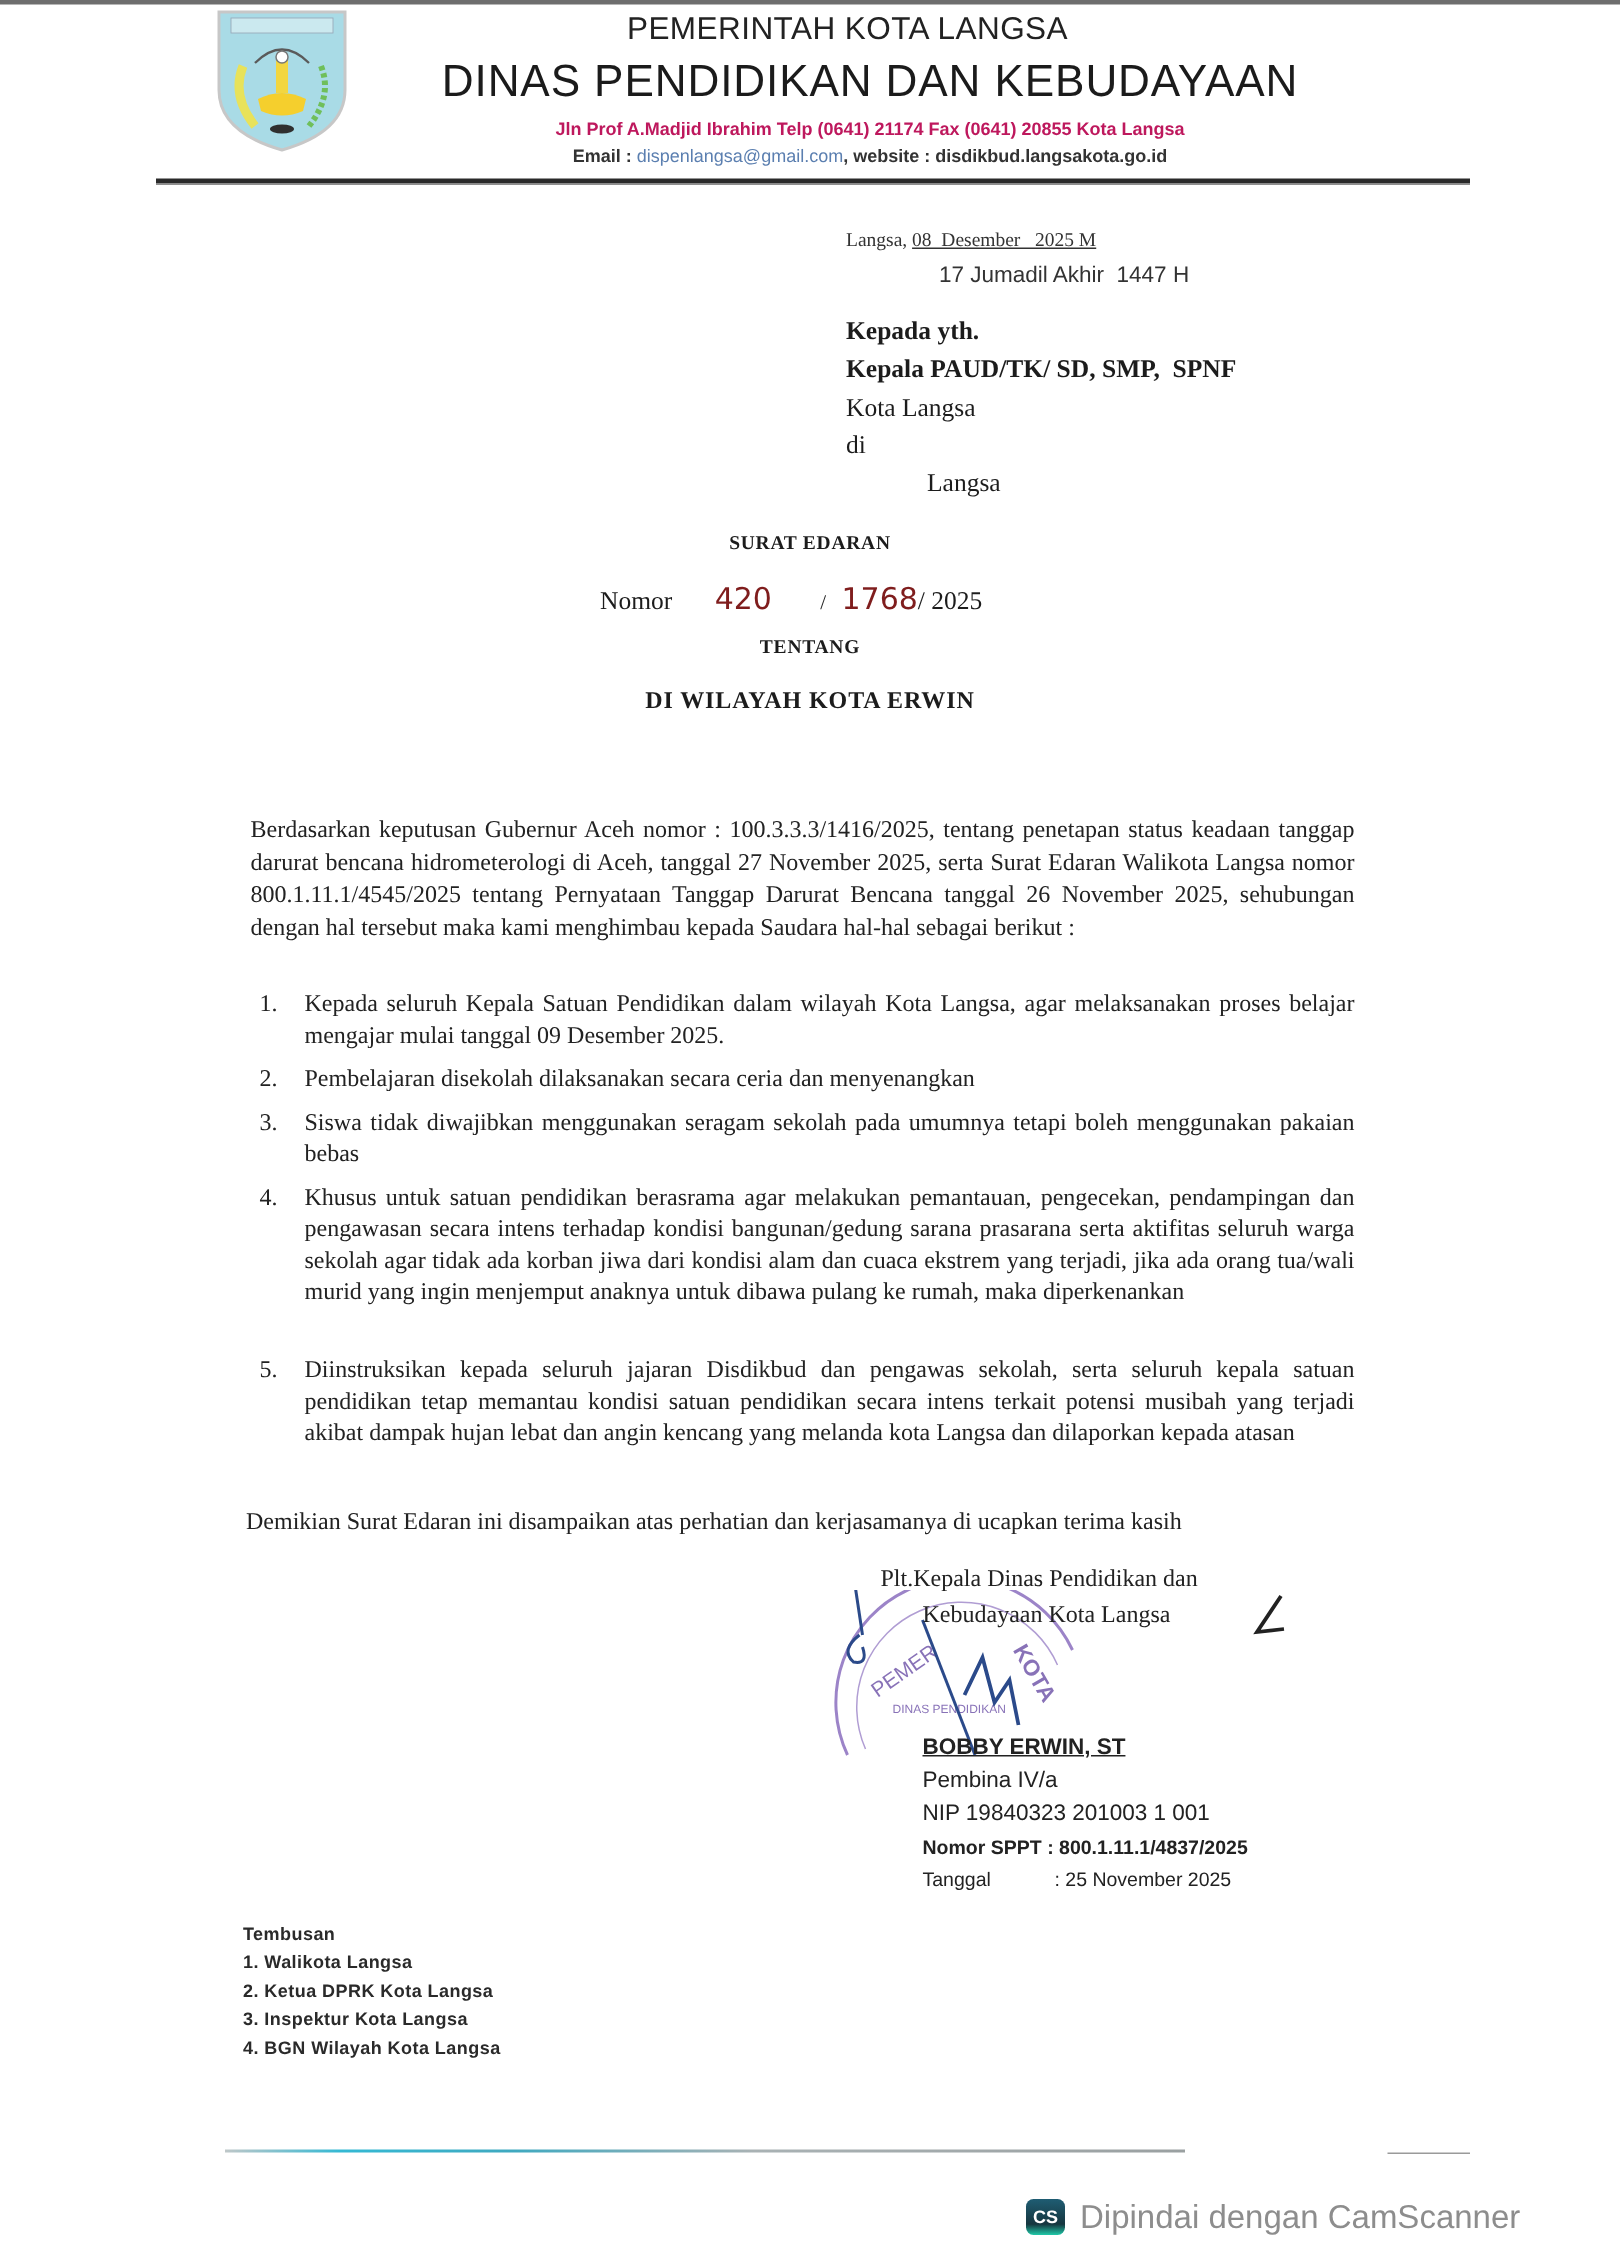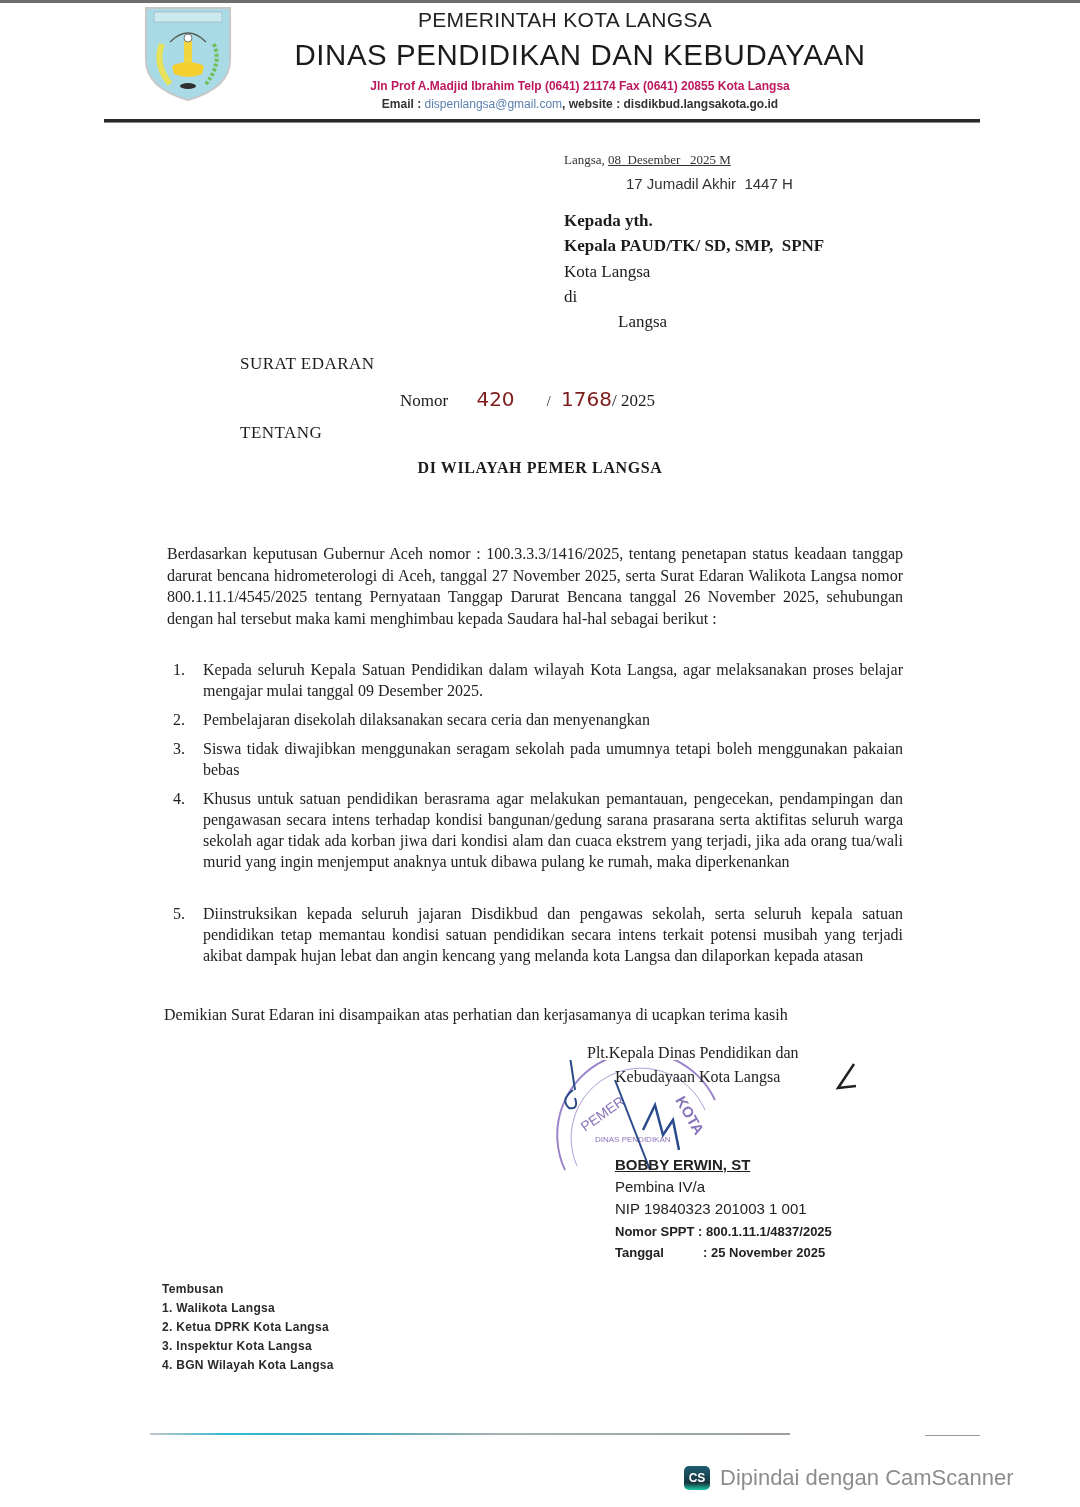--- a/index.html
+++ b/index.html
@@ -15,21 +15,21 @@
   .kop2 { left: 270px; top: 38px; width: 620px; text-align: center; font-size: 30px; letter-spacing: 0.6px; color: #1b1b1b; transform: scaleX(0.98); }
   .kop3 { left: 300px; top: 79px; width: 560px; text-align: center; font-size: 12px; font-weight: bold; color: #be185d; }
   .kop4 { left: 300px; top: 97px; width: 560px; text-align: center; font-size: 12px; font-weight: bold; color: #333; }
   .kop4 .mail { color: #5b7fb0; font-weight: normal; text-align: right; }
   .kopline { left: 104px; top: 119px; width: 876px; height: 3px; background: #2a2a2a; border-bottom: 1px solid #8a8a8a; }
   .date1 { left: 564px; top: 152px; font-size: 13px; color: #333; }
   .date1 .u { text-decoration: underline; }
   .date2 { left: 626px; top: 175px; font-size: 15px; font-family: "Liberation Sans", sans-serif; color: #333; }
   .to { left: 564px; font-size: 17px; }
   .to.b { font-weight: bold; text-align: right; }
-  .title { left: 240px; width: 600px; font-weight: normal; font-size: 17px; letter-spacing: 0.5px; }
+  .title { left: 240px; width: 600px; text-align: center; font-weight: bold; font-size: 13px; letter-spacing: 0.5px; }
   .nomor { left: 400px; top: 387px; font-size: 17px; }
   .nomor .hand { font-family: "DejaVu Sans", sans-serif; font-size: 20px; color: #7f1d1d; }
   .subject { left: 240px; top: 457px; width: 600px; text-align: center; font-weight: bold; font-size: 16px; letter-spacing: 0.6px; line-height: 21px; }
   .para { left: 167px; top: 543px; width: 736px; font-size: 16px; line-height: 21.5px; text-align: justify; color: #222; }
   .list { left: 167px; width: 736px; font-size: 16px; line-height: 21px; color: #222; }
   .li { position: absolute; left: 0; width: 736px; }
   .li .num { position: absolute; left: 6px; top: 0; width: 20px; }
   .li .txt { margin-left: 36px; text-align: justify; }
   .closing { left: 164px; top: 1006px; width: 740px; font-size: 16px; color: #222; }
   .sig { left: 587px; font-size: 16px; color: #222; }
@@ -81,21 +81,21 @@
 
 <div class="abs title" style="top:354px">SURAT EDARAN</div>
 <div class="abs nomor">
   <span>Nomor</span>
   <span class="hand" style="margin-left:24px">420</span>
   <span style="margin-left:28px; font-size:14px">/</span>
   <span class="hand" style="margin-left:6px">1768</span><span>/ 2025</span>
 </div>
 <div class="abs title" style="top:423px">TENTANG</div>
 <div class="abs subject">
-  <div>DI WILAYAH PEMER LANGSA</div>
+  <div>DI WILAYAH KOTA ERWIN</div>
 </div>
 
 <div class="abs para">Berdasarkan keputusan Gubernur Aceh nomor : 100.3.3.3/1416/2025, tentang penetapan status keadaan tanggap darurat bencana hidrometerologi di Aceh, tanggal 27 November 2025, serta Surat Edaran Walikota Langsa nomor  800.1.11.1/4545/2025 tentang Pernyataan Tanggap Darurat Bencana tanggal 26 November 2025, sehubungan dengan hal tersebut maka kami menghimbau kepada Saudara hal-hal sebagai berikut :</div>
 
 <div class="abs list" style="top:659px">
   <div class="li" style="top:0">
     <span class="num">1.</span>
     <div class="txt">Kepada seluruh Kepala Satuan Pendidikan dalam wilayah Kota Langsa, agar melaksanakan proses belajar mengajar mulai tanggal 09 Desember 2025.</div>
   </div>
   <div class="li" style="top:50px">
@@ -135,21 +135,21 @@
   <path d="M22 2 L6 26 L24 24" stroke="#222" stroke-width="2.5" fill="none"></path>
 </svg>
 <div class="abs sig" style="top:1044px">Plt.Kepala Dinas Pendidikan dan</div>
 <div class="abs sig" style="top:1068px; left:615px">Kebudayaan Kota Langsa</div>
 <div class="abs sig-sans" style="top:1156px; left:615px; font-weight:bold; text-decoration:underline">BOBBY ERWIN, ST</div>
 <div class="abs sig-sans" style="top:1178px; left:615px">Pembina IV/a</div>
 <div class="abs sig-sans" style="top:1200px; left:615px">NIP 19840323 201003 1 001</div>
 <div class="abs sig-sans" style="top:1224px; left:615px; font-size:13px; font-weight:bold">
   <span>Nomor SPPT</span> <span>: 800.1.11.1/4837/2025</span>
 </div>
-<div class="abs sig-sans" style="top:1245px; left:615px; font-size:13px; font-weight:bold">
+<div class="abs sig-sans" style="top:1245px; left:615px; font-size:13px; font-weight:normal">
   <span style="display:inline-block; width:88px">Tanggal</span><span>: 25 November 2025</span>
 </div>
 
 <div class="abs cc" style="top:1282px">Tembusan</div>
 <div class="abs cc" style="top:1301px">1. Walikota Langsa</div>
 <div class="abs cc" style="top:1320px">2. Ketua DPRK Kota Langsa</div>
 <div class="abs cc" style="top:1339px">3. Inspektur Kota Langsa</div>
 <div class="abs cc" style="top:1358px">4. BGN Wilayah Kota Langsa</div>
 
 <div class="abs botline"></div>

